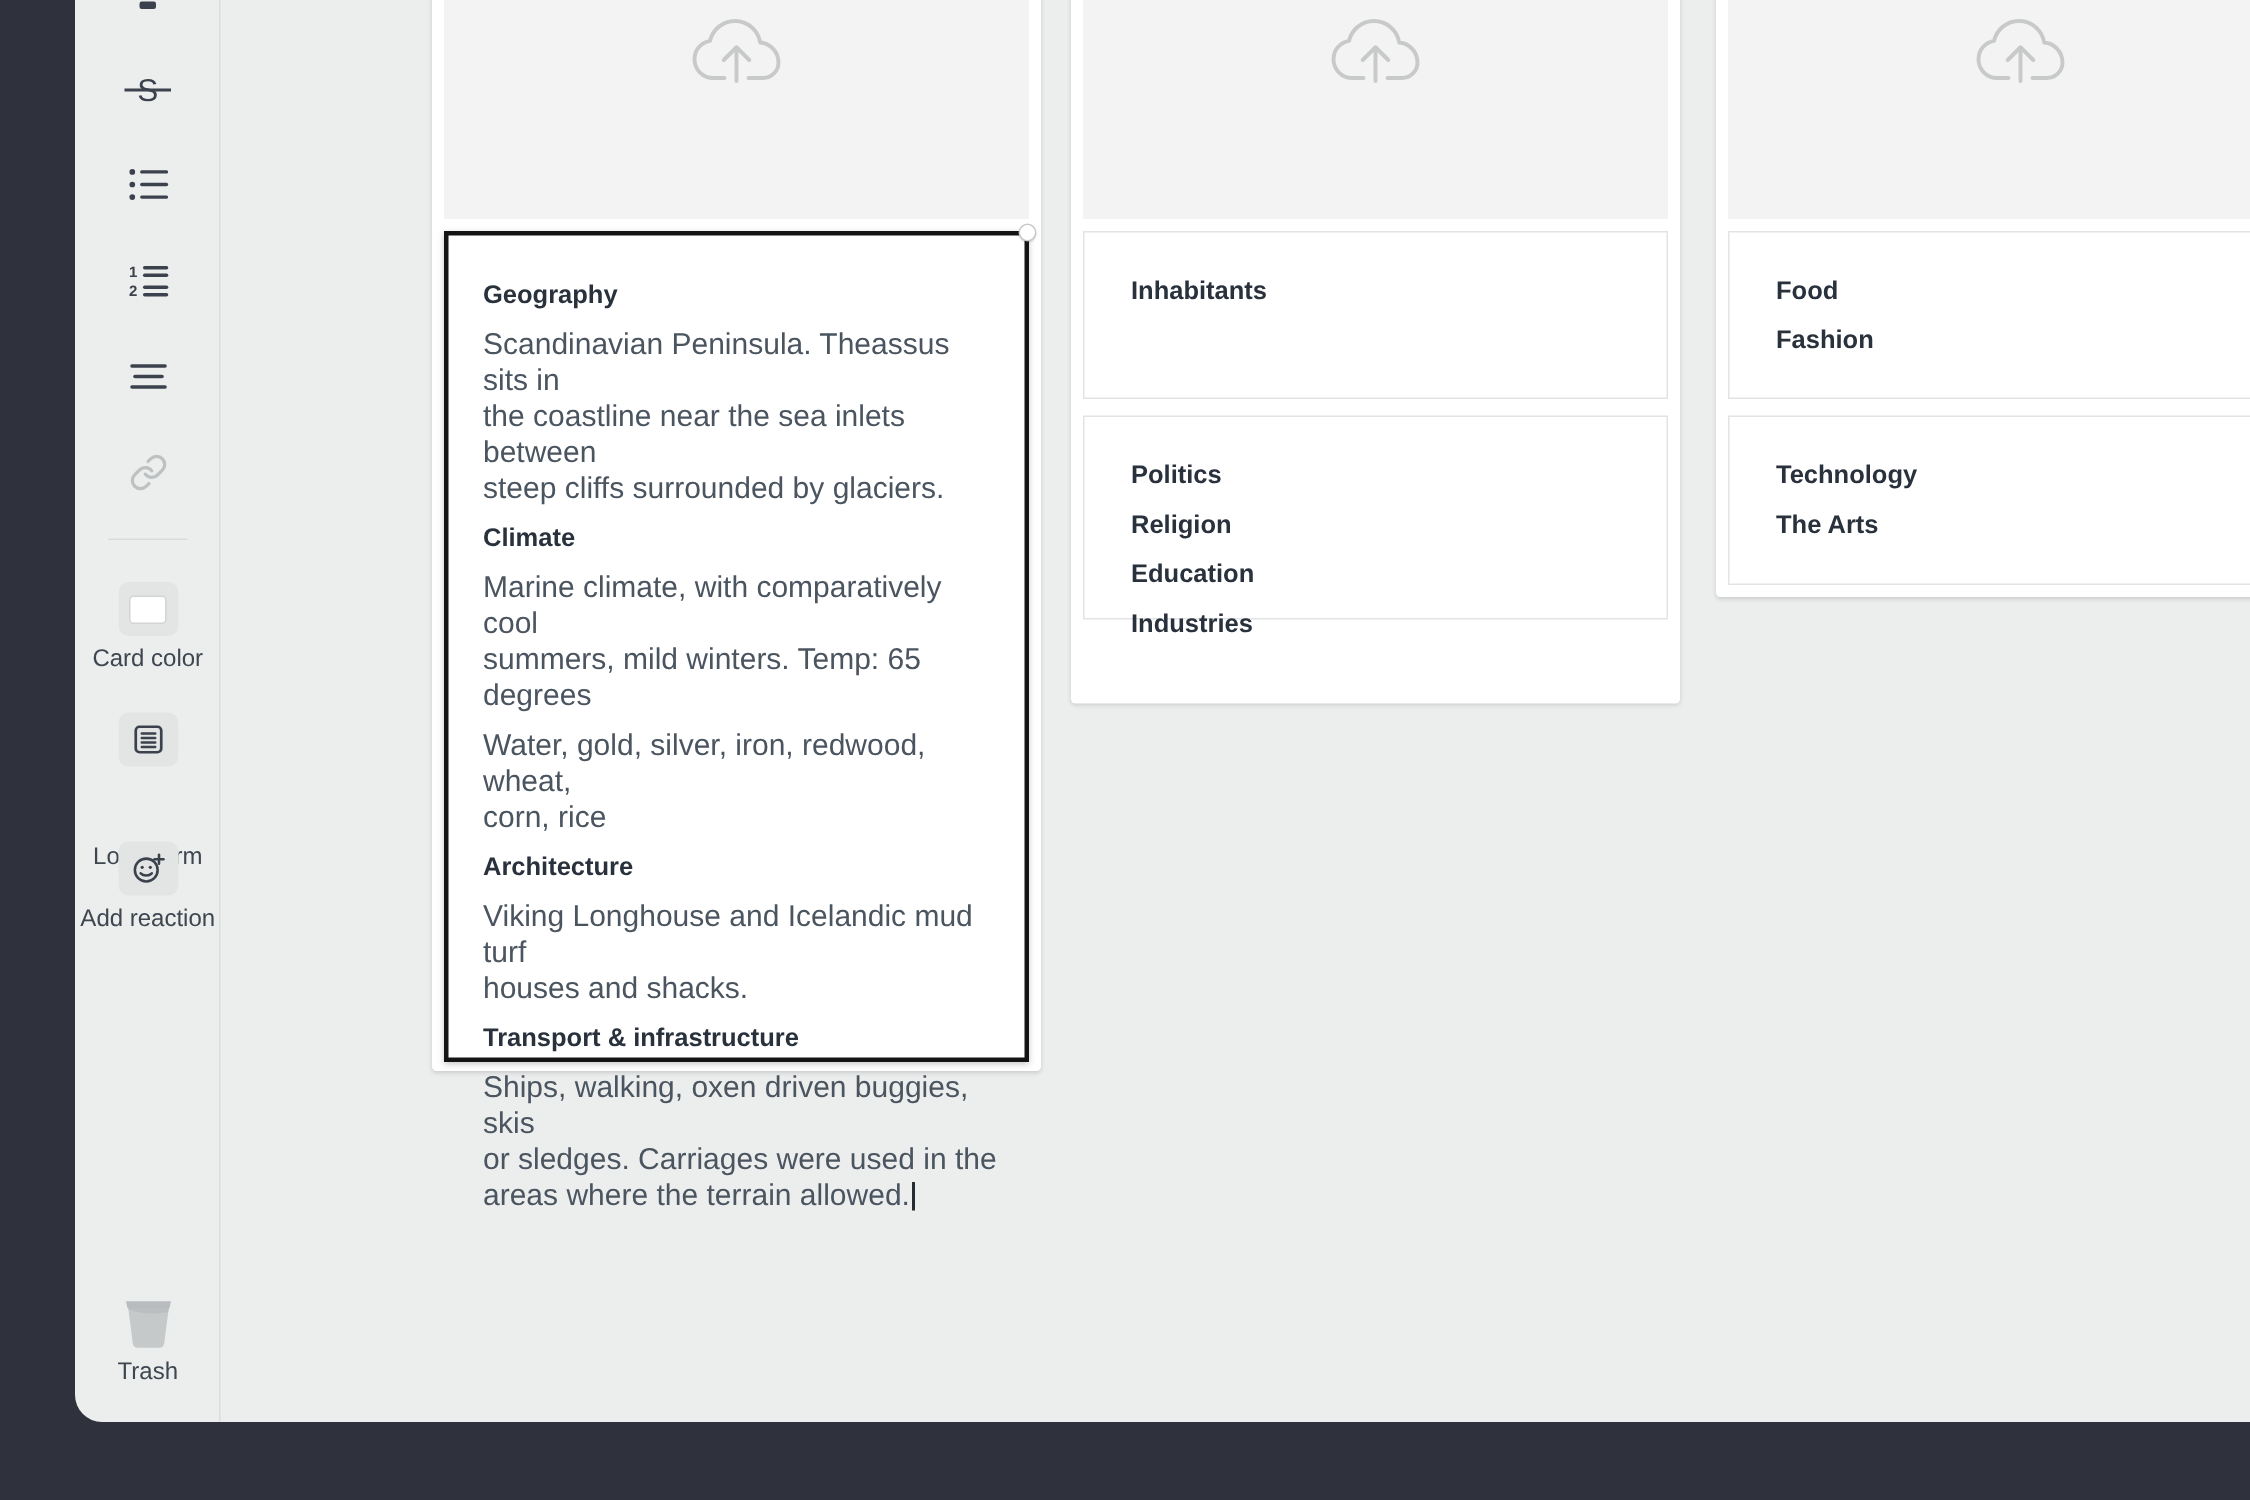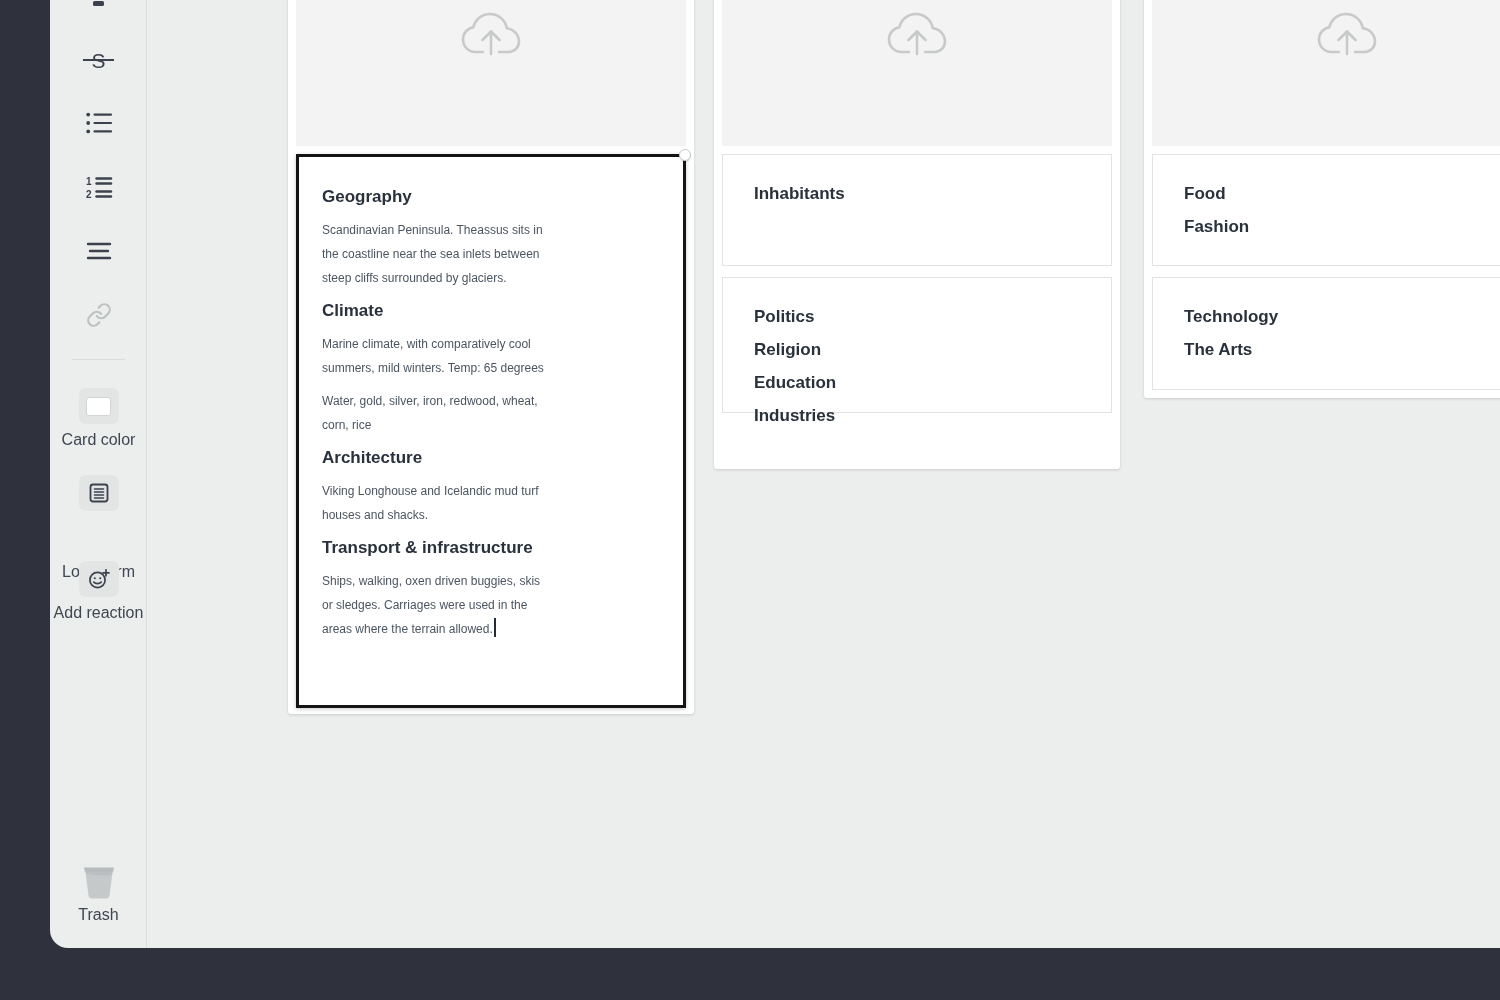--- a/index.html
+++ b/index.html
@@ -61,21 +61,21 @@
   }
   .handle {
     position:absolute; top:-8px; right:-8px; width:12px; height:12px;
     background:#ffffff; border:1px solid #c6c9c9; border-radius:50%;
     box-shadow:0 1px 1px rgba(0,0,0,.12);
   }
   .note-body h3 {
     margin:0 0 9px; font-size:17px; line-height:24px; font-weight:700; color:#29313c;
   }
   .note-body p {
-    margin:0 0 9px; font-size:12px; line-height:24px; color:#4b5560;
+    margin:0 0 9px; font-size:20px; line-height:24px; color:#4b5560;
     white-space:pre-line;
   }
   .caret { display:inline-block; width:2px; height:19px; background:#252c35; margin-left:1px; vertical-align:-4px; }
   .mini-card {
     background:#ffffff; border:1px solid #e2e4e3; padding:27px 18px 0 31px;
     margin-bottom:11px;
   }
   .mini-card:last-child { margin-bottom:0; }
   .mini-card .item {
     margin:0 0 9px; font-size:17px; line-height:24px; font-weight:700; color:#29313c;

